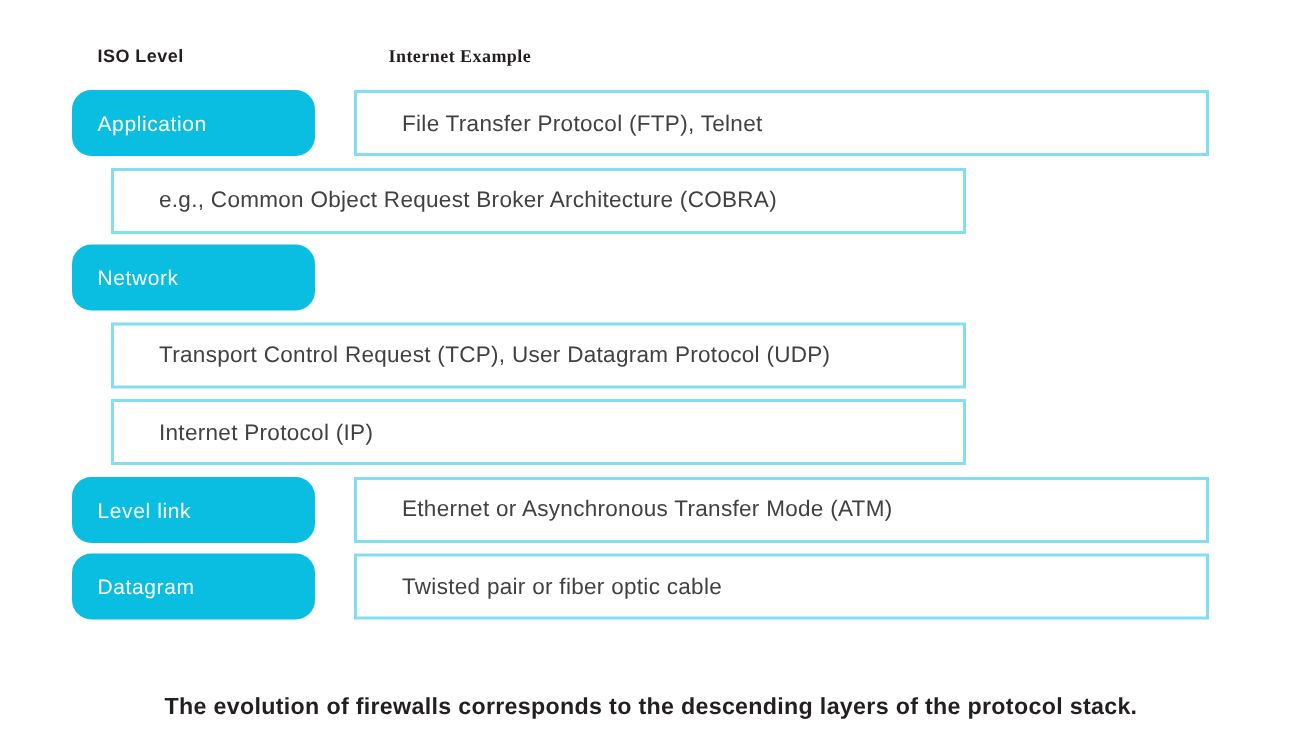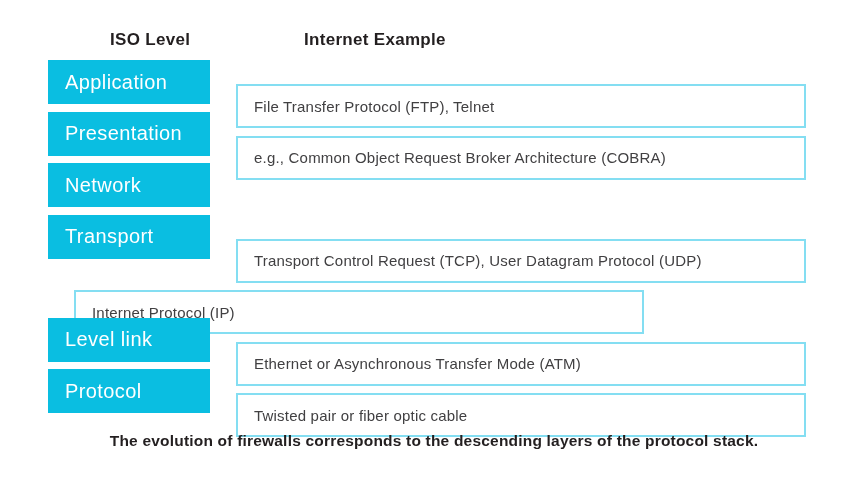--- a/index.html
+++ b/index.html
@@ -17,28 +17,27 @@
     overflow: hidden;
   }
   .diagram {
     position: relative;
     width: 868px; height: 488px;
     background: #ffffff;
   }
   .col-header {
     position: absolute;
     top: 30px;
-    font-size: 17px;
+    font-size: 12px;
     font-weight: bold;
     letter-spacing: 0.3px;
     color: var(--heading-text);
-    margin-left: 45px;
   }
   .col-header.iso { left: 65px; }
-  .col-header.example { left: 259px; }
+  .col-header.example { left: 259px; font-family: Liberation Serif, serif; }
   .rows {
     position: absolute;
     top: 60px;
     left: 48px;
     display: flex;
     flex-direction: column;
     row-gap: 7.5px;
   }
   .row {
     display: flex;
@@ -46,45 +45,45 @@
     height: 44px;
   }
   .iso-cell {
     width: 162px;
     height: 44px;
     background: var(--cyan);
     color: var(--label-text);
     display: flex;
     align-items: center;
     padding-left: 17px;
-    font-size: 20px;
+    font-size: 14px;
     letter-spacing: 0.4px;
     flex-shrink: 0;
+    border-radius: 13px;
   }
   .spacer {
     width: 26px;
     flex-shrink: 0;
   }
   .example-cell {
     width: 570px;
     height: 44px;
     background: #ffffff;
     border: 2px solid var(--border-cyan);
     display: flex;
     align-items: center;
-    padding-left: 16px;
+    padding-left: 30px;
     font-size: 15px;
     letter-spacing: 0.2px;
     color: var(--example-text);
     flex-shrink: 0;
-    margin-top: 24px;
   }
   .caption {
     position: absolute;
-    top: 432px;
+    top: 463px;
     left: 0;
     width: 868px;
     text-align: center;
     font-size: 15.5px;
     font-weight: bold;
     letter-spacing: 0.2px;
     color: var(--heading-text);
   }
 </style>
 </head>
@@ -97,49 +96,47 @@
   <div class="col-header example">Internet Example</div>
 
   <div class="rows" id="rows-container">
     <div class="row">
       <div class="iso-cell">Application</div>
       <div class="spacer"></div>
       <div class="example-cell">File Transfer Protocol (FTP), Telnet</div>
     </div>
 
     <div class="row">
-      <div class="iso-cell">Presentation</div>
       <div class="spacer"></div>
       <div class="example-cell">e.g., Common Object Request Broker Architecture (COBRA)</div>
     </div>
 
     <div class="row">
       <div class="iso-cell">Network</div>
       <div class="spacer"></div>
     </div>
 
     <div class="row">
-      <div class="iso-cell">Transport</div>
       <div class="spacer"></div>
       <div class="example-cell">Transport Control Request (TCP), User Datagram Protocol (UDP)</div>
     </div>
 
     <div class="row">
       <div class="spacer"></div>
       <div class="example-cell">Internet Protocol (IP)</div>
     </div>
 
     <div class="row">
       <div class="iso-cell">Level link</div>
       <div class="spacer"></div>
       <div class="example-cell">Ethernet or Asynchronous Transfer Mode (ATM)</div>
     </div>
 
     <div class="row">
-      <div class="iso-cell">Protocol</div>
+      <div class="iso-cell">Datagram</div>
       <div class="spacer"></div>
       <div class="example-cell">Twisted pair or fiber optic cable</div>
     </div>
   </div>
 
   <div class="caption">The evolution of firewalls corresponds to the descending layers of the protocol stack.</div>
 
 </div>
 
 </body></html>

